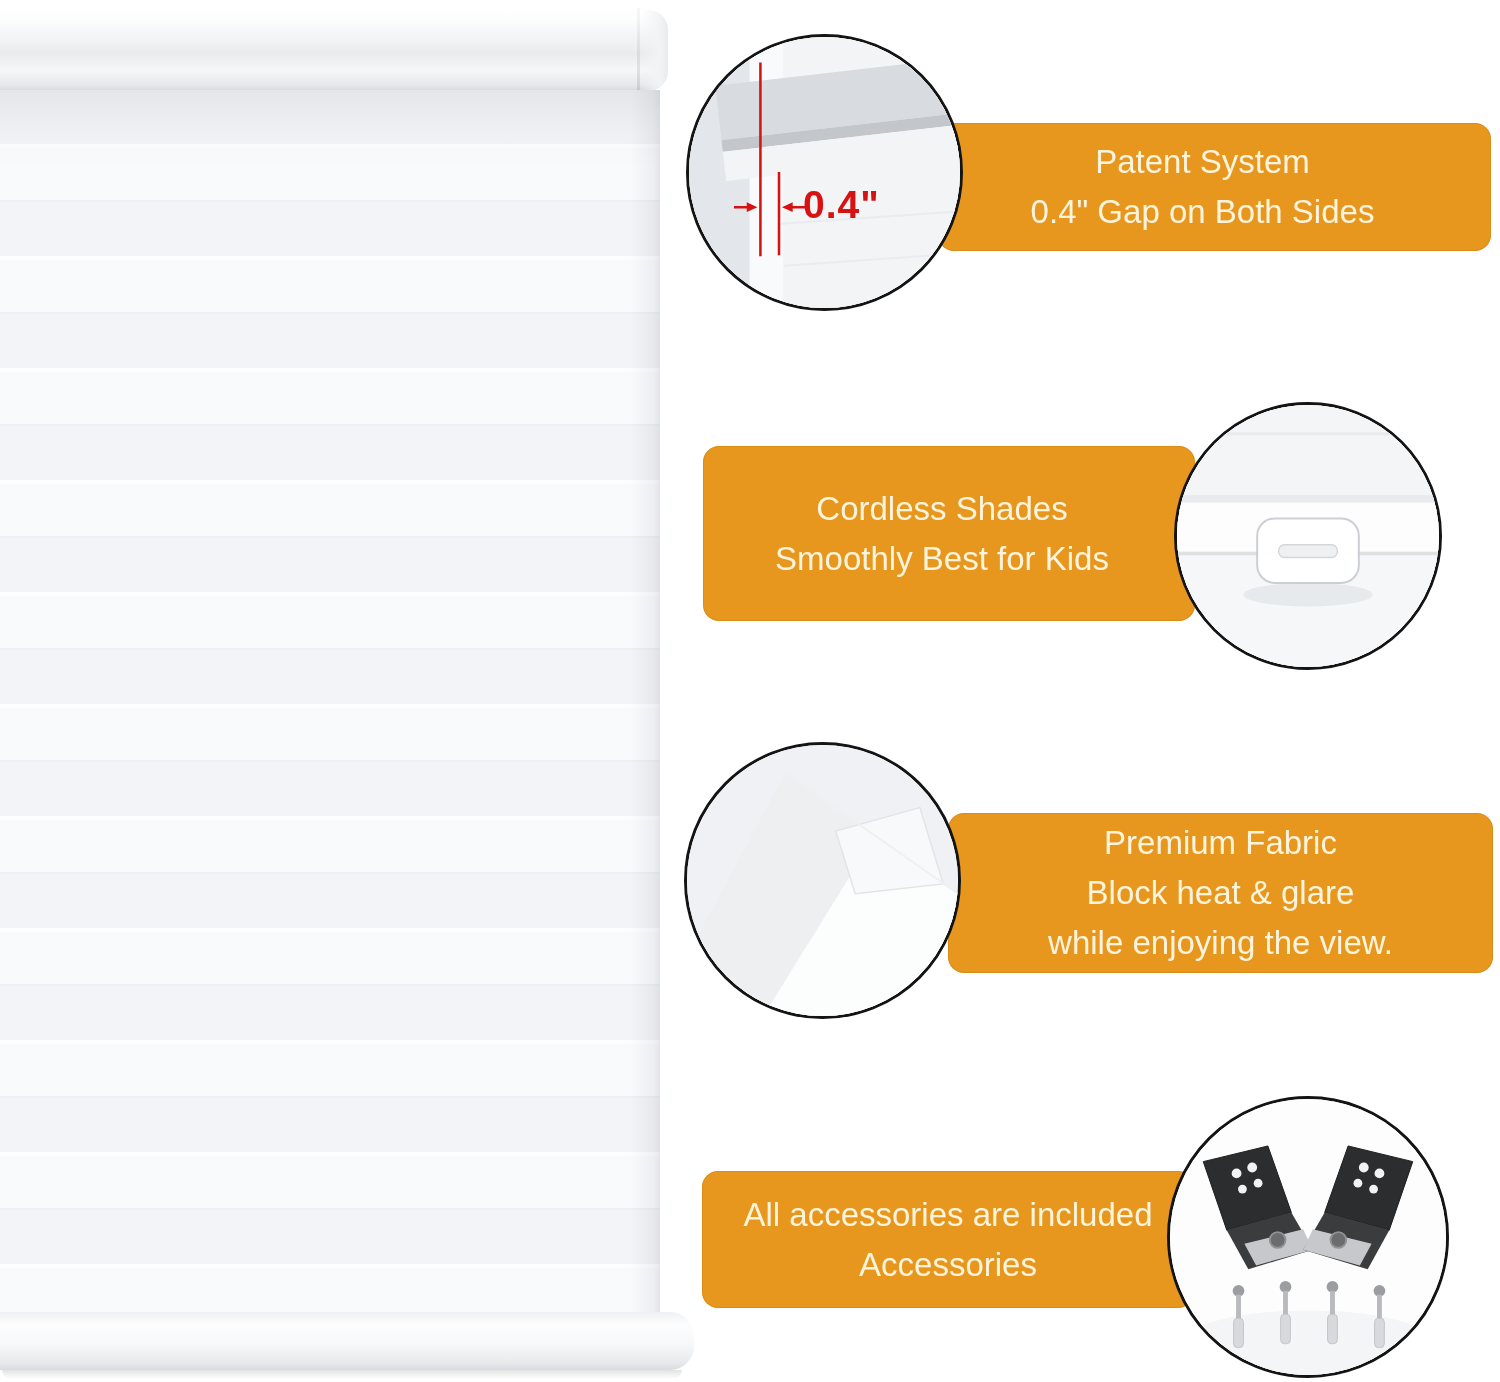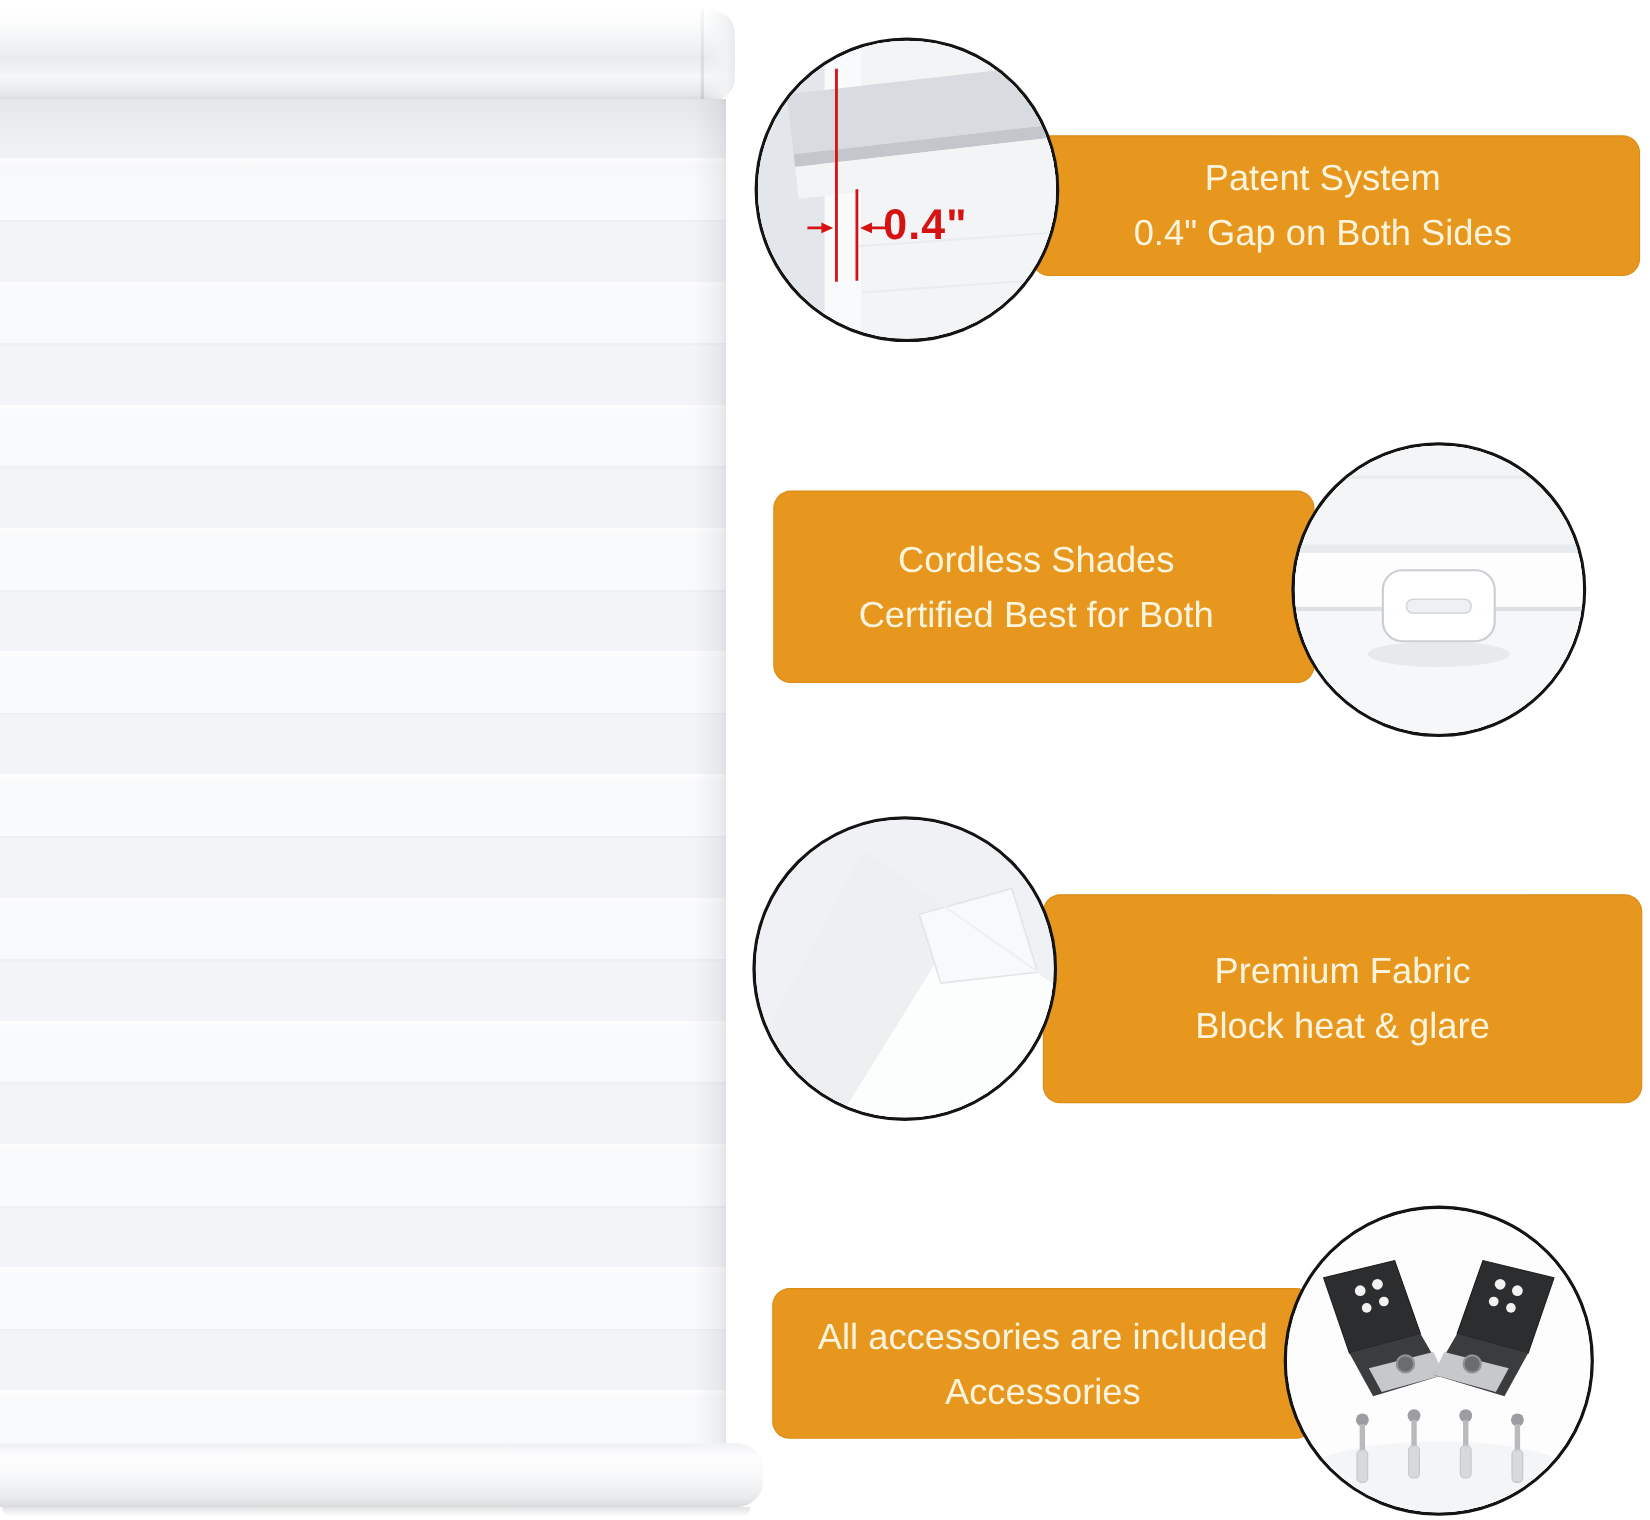--- a/index.html
+++ b/index.html
@@ -53,21 +53,21 @@
   }
   
   .banner{
     position:absolute;background:#E8971E;border-radius:16px;color:#FCF4DC;
     display:flex;flex-direction:column;justify-content:center;align-items:center;
     text-align:center;font-size:33px;line-height:50px;z-index:2;box-sizing:border-box;
     box-shadow:inset 0 0 0 1px rgba(185,115,10,0.30);
   }
   #b1{left:938px;top:123px;width:553px;height:128px;padding-right:24px;}
   #b2{left:703px;top:446px;width:492px;height:175px;padding-right:14px;}
-  #b3{left:948px;top:813px;width:545px;height:190px;}
+  #b3{left:948px;top:813px;width:545px;height:160px;}
   #b4{left:702px;top:1171px;width:492px;height:137px;}
 </style>
 </head>
 <body>
 
 <div class="canvas">
 
   <div>
     <div class="headrail"></div>
     <div class="fabric"></div>
@@ -100,21 +100,21 @@
         <polygon points="70,174 59,169 59,179" stroke="none"></polygon>
         <line x1="119" y1="174" x2="103" y2="174"></line>
         <polygon points="95,174 106,169 106,179" stroke="none"></polygon>
       </g>
     </svg>
     <span class="gap-label">0.4"</span>
   </div>
 
   <div class="banner" id="b2">
     <div>Cordless Shades</div>
-    <div>Certified Best for Both</div>
+    <div>Smoothly Best for Kids</div>
   </div>
   <div class="circle" id="c2">
     <svg viewBox="0 0 268 268">
       <rect x="0" y="0" width="268" height="268" fill="#f8f9fb"></rect>
       <rect x="0" y="0" width="268" height="92" fill="#f3f5f6"></rect>
       <rect x="0" y="28" width="268" height="3" fill="#e8eaec"></rect>
       <rect x="0" y="92" width="268" height="8" fill="#e8ebee"></rect>
       <rect x="0" y="100" width="268" height="52" fill="#fdfdfe"></rect>
       <rect x="0" y="150" width="268" height="4" fill="#dee1e4"></rect>
       <rect x="0" y="154" width="268" height="114" fill="#f5f7f9"></rect>
@@ -131,20 +131,21 @@
       <rect x="0" y="0" width="277" height="277" fill="#eff1f4"></rect>
       <polygon points="0,215 100,28 277,152 277,277 0,277" fill="#fcfdfd"></polygon>
       <polygon points="0,215 100,28 192,93 78,277 0,277" fill="#e8ebee" opacity="0.8"></polygon>
       <polygon points="152,88 238,64 262,142 172,152" fill="#f7f9fa" stroke="#e1e4e8" stroke-width="1.5"></polygon>
       <line x1="100" y1="28" x2="277" y2="152" stroke="#eef0f3" stroke-width="2"></line>
     </svg>
   </div>
   <div class="banner" id="b3">
     <div>Premium Fabric</div>
     <div>Block heat &amp; glare</div>
+    <div>while enjoying the view.</div>
   </div>
 
   <div class="banner" id="b4">
     <div>All accessories are included</div>
     <div>Accessories</div>
   </div>
   <div class="circle" id="c4">
     <svg viewBox="0 0 282 282">
       <rect x="0" y="0" width="282" height="282" fill="#fdfdfd"></rect>
       <ellipse cx="141" cy="250" rx="130" ry="34" fill="#f4f5f7"></ellipse>

